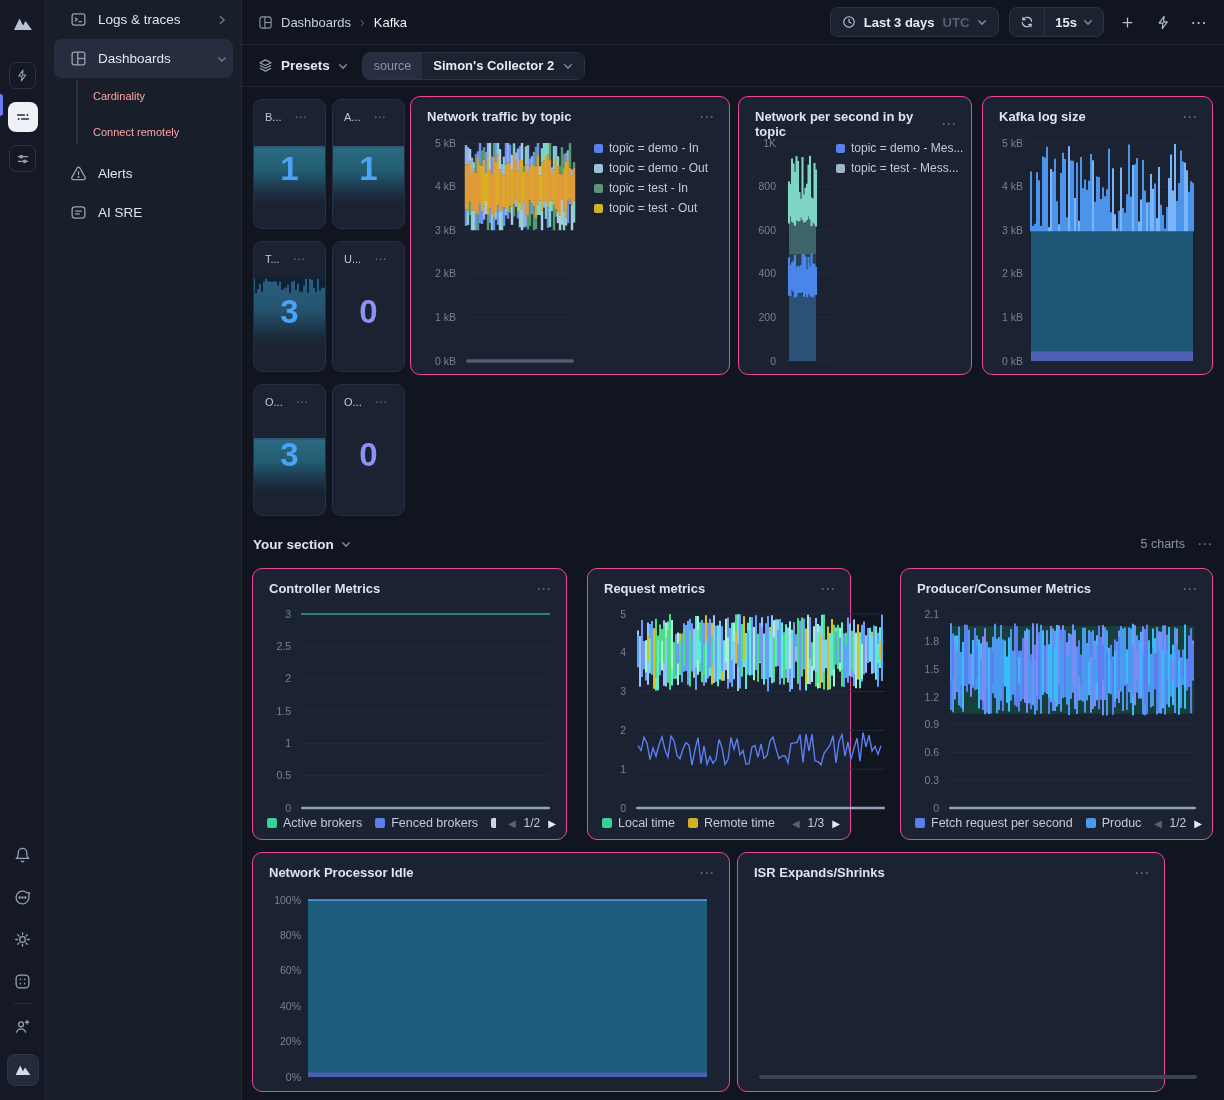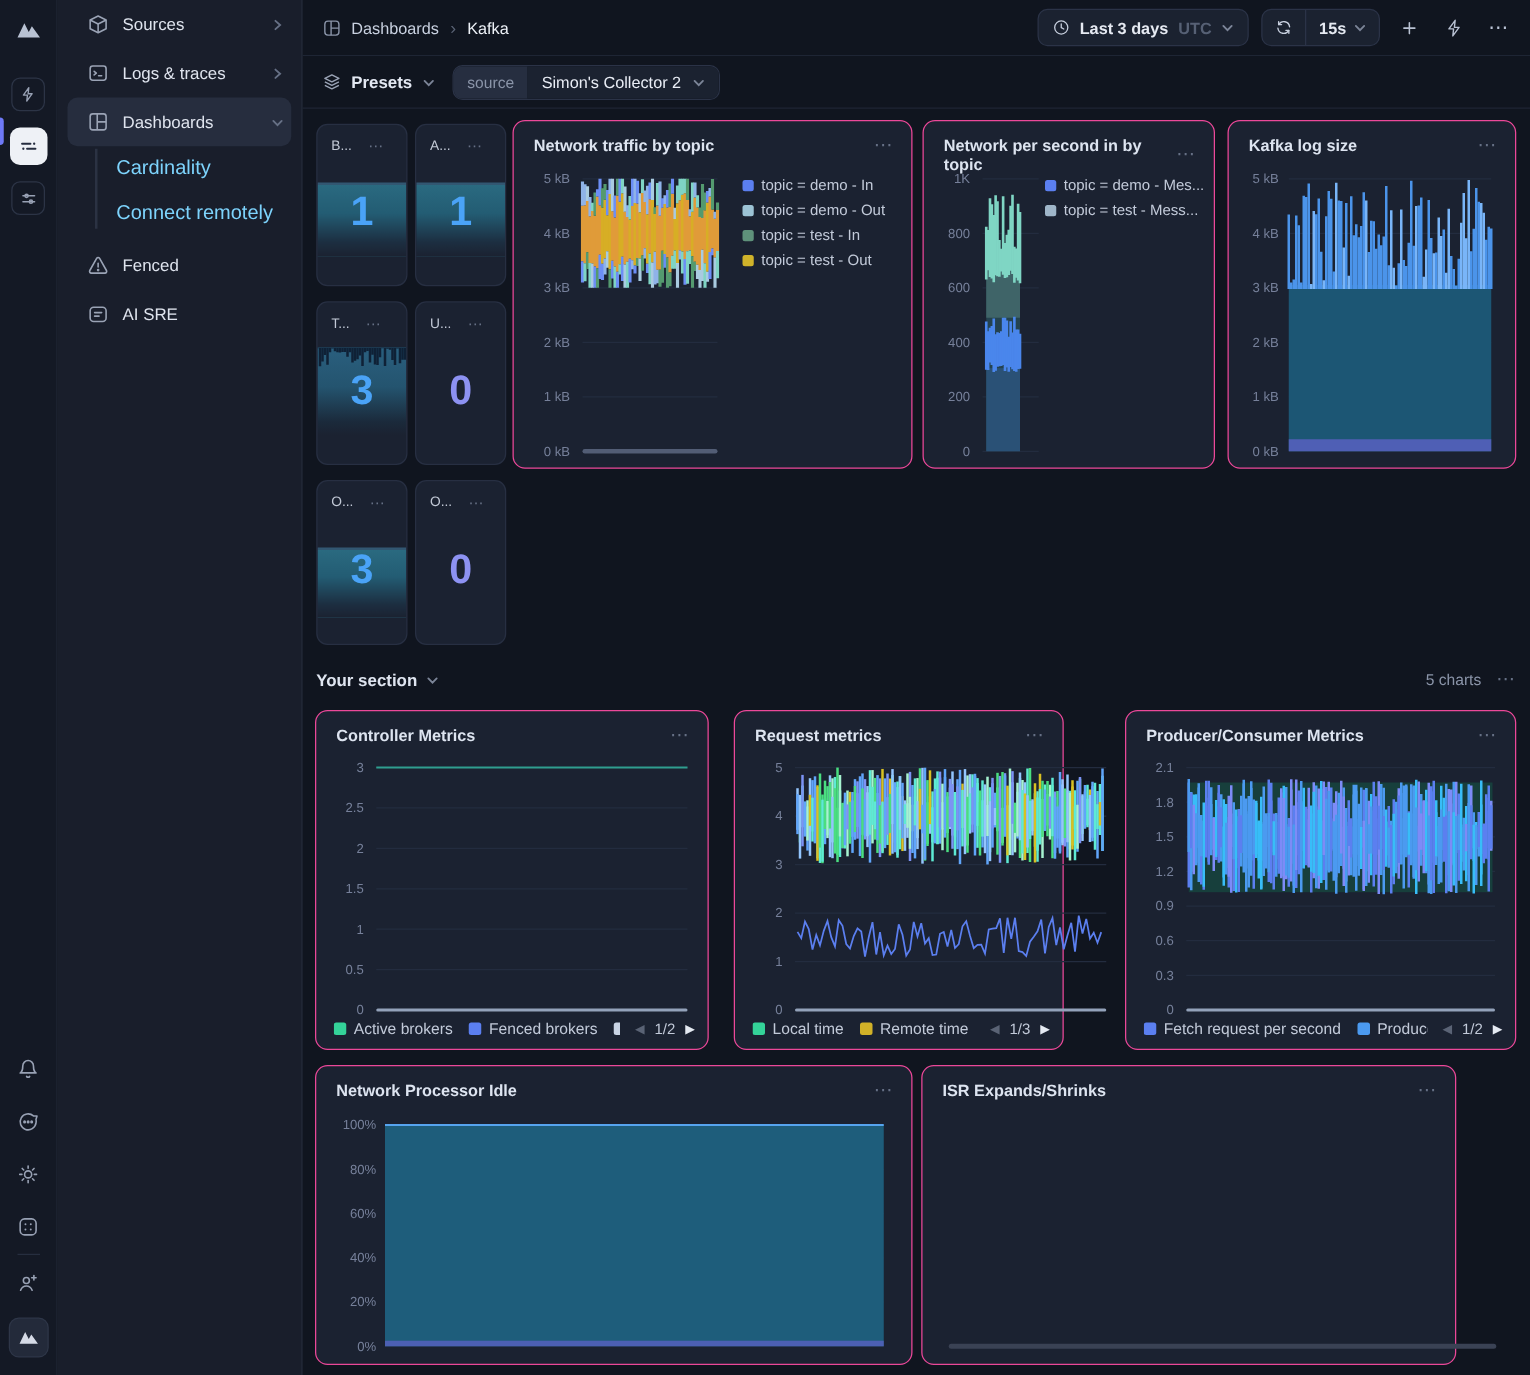--- a/index.html
+++ b/index.html
@@ -30,22 +30,22 @@
   #sidebar-title{font-size:15px;font-weight:700;letter-spacing:.2px}
   .collapse-btn{color:#6b7487;cursor:pointer}
   .nav-item{display:flex;align-items:center;height:39px;padding:0 14px 0 24px;gap:11px;
     font-size:13.5px;color:#dfe4ee;cursor:pointer}
   .nav-item .nav-icon{color:#9aa3b5;display:flex}
   .nav-item .nav-label{flex:1}
   .nav-item .chev{color:#667085}
   .nav-item.active{background:#262d3e;border-radius:8px;margin:0 8px;padding:0 6px 0 16px}
   .subgroup{position:relative;margin-left:0}
   .subgroup:before{content:"";position:absolute;left:30px;top:2px;bottom:6px;width:1.5px;background:#2b3243}
-  .sub-item{display:flex;align-items:center;height:36px;padding-left:47px;font-size:16px;
-    color:#7dd3fc;cursor:pointer}
+  .sub-item{display:flex;align-items:center;height:36px;padding-left:47px;font-size:11px;
+    color:#fca5a5;cursor:pointer}
 
   
   #topbar{position:absolute;left:242px;top:0;width:982px;height:45px;border-bottom:1px solid #1e2534;
     display:flex;align-items:center;padding:0 12px 0 16px;background:#10151f}
   #breadcrumb{display:flex;align-items:center;gap:8px;font-size:13px}
   .crumb-root{color:#c9d1e0}
   .crumb-sep{color:#5a6375;font-size:14px;margin:0 1px}
   .crumb-page{color:#eef2f8;font-weight:500}
   #topbar-right{margin-left:auto;display:flex;align-items:center;gap:10px}
   .ctl-btn{height:30px;display:flex;align-items:center;gap:8px;background:#1b2230;
@@ -57,21 +57,21 @@
   .seg + .seg{border-left:1px solid #2b3347}
   .icon-btn{width:26px;height:26px;display:flex;align-items:center;justify-content:center;
     color:#b9c2d3;cursor:pointer}
   #toolbar{position:absolute;left:242px;top:45px;width:982px;height:42px;border-bottom:1px solid #1e2534;
     display:flex;align-items:center;gap:14px;padding:0 16px;background:#10151f}
   #presets-btn{display:flex;align-items:center;gap:8px;font-size:13.5px;font-weight:600;color:#e3e8f2;cursor:pointer}
   #source-pill{height:28px;display:flex;align-items:stretch;border:1px solid #2b3347;border-radius:8px;
     overflow:hidden;cursor:pointer}
   #source-key{display:flex;align-items:center;background:#262e40;color:#8a94a8;font-size:12.5px;padding:0 11px}
   #source-val{display:flex;align-items:center;gap:9px;background:#1b2230;color:#e9edf5;font-size:13px;
-    font-weight:400;padding:0 11px}
+    font-weight:700;padding:0 11px}
   .chev-ico{color:#7c8598;display:flex}
 
   
   .card{position:absolute;background:#1b2231;border:1px solid #ec4899;border-radius:10px}
   .card-head{position:absolute;top:0;left:0;right:0;display:flex;align-items:center;
     padding:12px 14px 0 16px;z-index:2}
   .card-title{font-size:13px;font-weight:600;color:#dde4f0}
   .dots{margin-left:auto;color:#667085;font-size:15px;letter-spacing:1px;cursor:pointer;line-height:10px}
   .tile{position:absolute;width:73px;background:#1b2231;border:1px solid #272f42;border-radius:9px;overflow:hidden}
   .tile-head{display:flex;align-items:center;gap:13px;padding:11px 10px 0 11px;position:relative;z-index:2}
@@ -186,35 +186,20 @@
     <div class="rail-logo-tile" style="margin-top:14px;margin-bottom:14px">
       <svg width="18" height="18" viewBox="0 0 22 22">
           <path d="M2 17 L7.5 5.5 L11 12.5 L13.5 8 L20 17 Z" fill="#d5dae6"></path>
         </svg>
     </div>
   </aside>
 
   <nav id="sidebar">
     <div class="nav-item">
       <span class="nav-icon">
-          <svg width="17" height="17" viewBox="0 0 24 24" fill="none" stroke="currentColor" stroke-width="1.8" stroke-linejoin="round">
-            <path d="M12 2.5 L21 7 v10 L12 21.5 L3 17 V7 Z"></path>
-            <path d="M3 7 L12 11.5 L21 7"></path>
-            <line x1="12" y1="11.5" x2="12" y2="21.5"></line>
-          </svg>
-        </span>
-      <span class="nav-label">Sources</span>
-      <span class="chev">
-          <svg width="10" height="10" viewBox="0 0 12 12" fill="none" stroke="currentColor" stroke-width="1.8" stroke-linecap="round">
-            <path d="M4 2 L8.5 6 L4 10"></path>
-          </svg>
-        </span>
-    </div>
-    <div class="nav-item">
-      <span class="nav-icon">
           <svg width="17" height="17" viewBox="0 0 24 24" fill="none" stroke="currentColor" stroke-width="1.8" stroke-linecap="round" stroke-linejoin="round">
             <rect x="3" y="4" width="18" height="16" rx="3"></rect>
             <path d="M7.5 10 L10 12 L7.5 14"></path>
             <line x1="12.5" y1="15" x2="16" y2="15"></line>
           </svg>
         </span>
       <span class="nav-label">Logs &amp; traces</span>
       <span class="chev">
           <svg width="10" height="10" viewBox="0 0 12 12" fill="none" stroke="currentColor" stroke-width="1.8" stroke-linecap="round">
             <path d="M4 2 L8.5 6 L4 10"></path>
@@ -241,21 +226,21 @@
       <div class="sub-item">Connect remotely</div>
     </div>
     <div class="nav-item" style="margin-top:4px">
       <span class="nav-icon">
           <svg width="17" height="17" viewBox="0 0 24 24" fill="none" stroke="currentColor" stroke-width="1.8" stroke-linecap="round" stroke-linejoin="round">
             <path d="M10.3 3.8 L2.6 17.5 a2 2 0 0 0 1.7 3 h15.4 a2 2 0 0 0 1.7-3 L13.7 3.8 a2 2 0 0 0-3.4 0z"></path>
             <line x1="12" y1="9.5" x2="12" y2="13.5"></line>
             <circle cx="12" cy="17" r="0.6" fill="currentColor"></circle>
           </svg>
         </span>
-      <span class="nav-label">Fenced</span>
+      <span class="nav-label">Alerts</span>
     </div>
     <div class="nav-item">
       <span class="nav-icon">
           <svg width="17" height="17" viewBox="0 0 24 24" fill="none" stroke="currentColor" stroke-width="1.8" stroke-linecap="round" stroke-linejoin="round">
             <rect x="3" y="4" width="18" height="16" rx="4"></rect>
             <line x1="8" y1="10" x2="16" y2="10"></line>
             <line x1="8" y1="14" x2="13" y2="14"></line>
           </svg>
         </span>
       <span class="nav-label">AI SRE</span>

